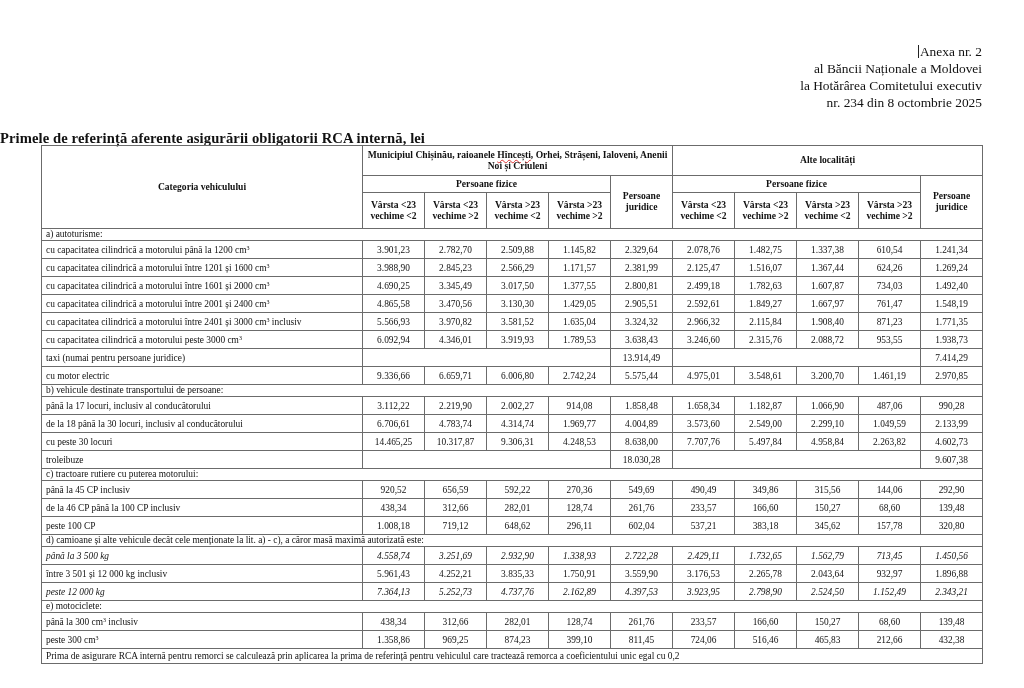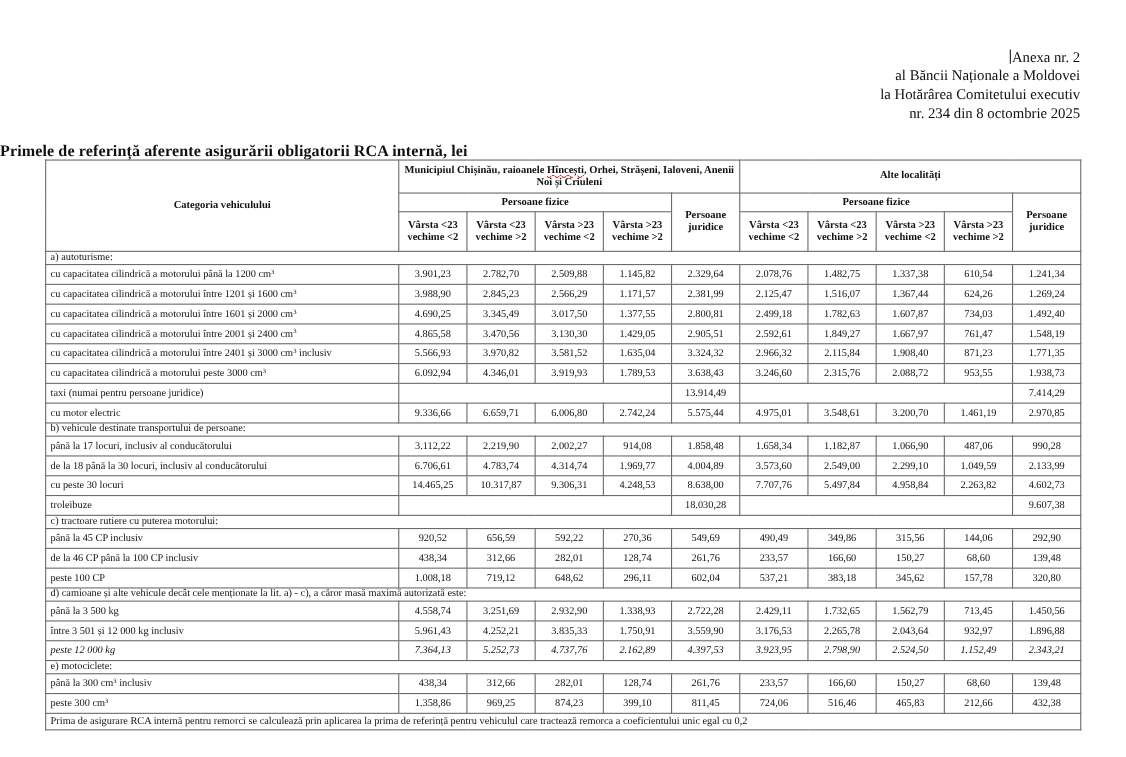--- a/index.html
+++ b/index.html
@@ -262,21 +262,21 @@
         <td class="num">537,21</td>
         <td class="num">383,18</td>
         <td class="num">345,62</td>
         <td class="num">157,78</td>
         <td class="num">320,80</td>
       </tr>
 
     <tr class="section">
         <td colspan="11" class="label">d) camioane și alte vehicule decât cele menționate la lit. a) - c), a căror masă maximă autorizată este:</td>
       </tr>
-    <tr style="height: 18px;">
+    <tr style="height: 18px; font-style: italic;">
         <td class="label"><span>până la 3 500 kg</span></td>
         <td class="num">4.558,74</td>
         <td class="num">3.251,69</td>
         <td class="num">2.932,90</td>
         <td class="num">1.338,93</td>
         <td class="num">2.722,28</td>
         <td class="num">2.429,11</td>
         <td class="num">1.732,65</td>
         <td class="num">1.562,79</td>
         <td class="num">713,45</td>

